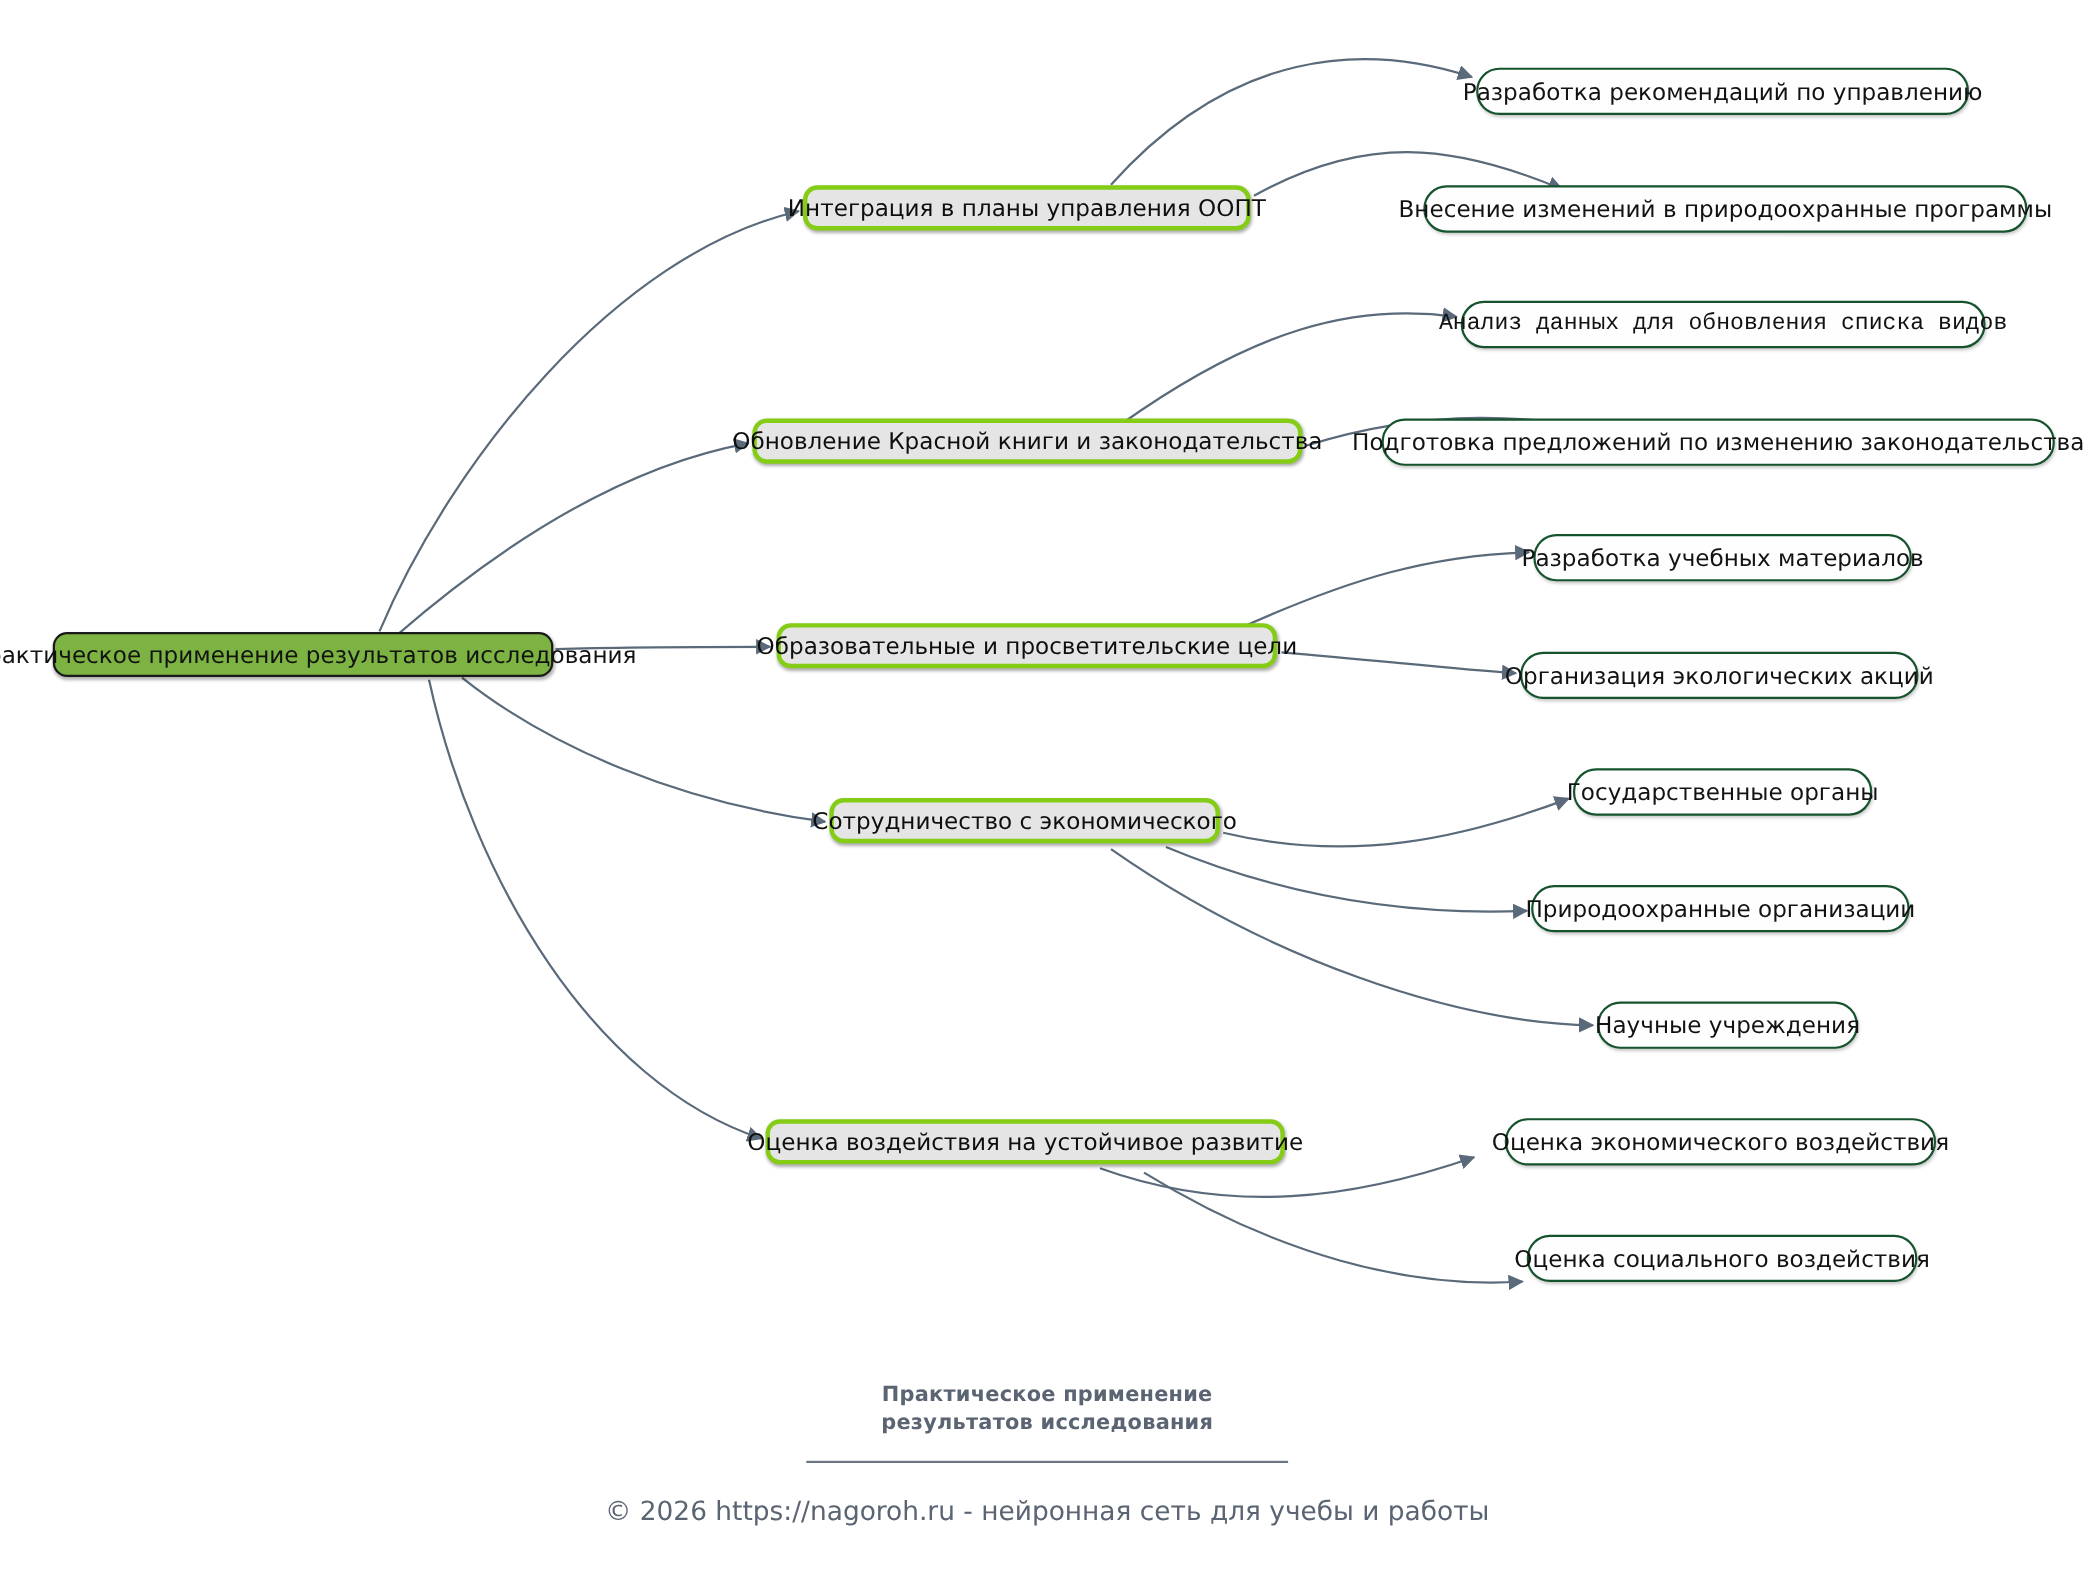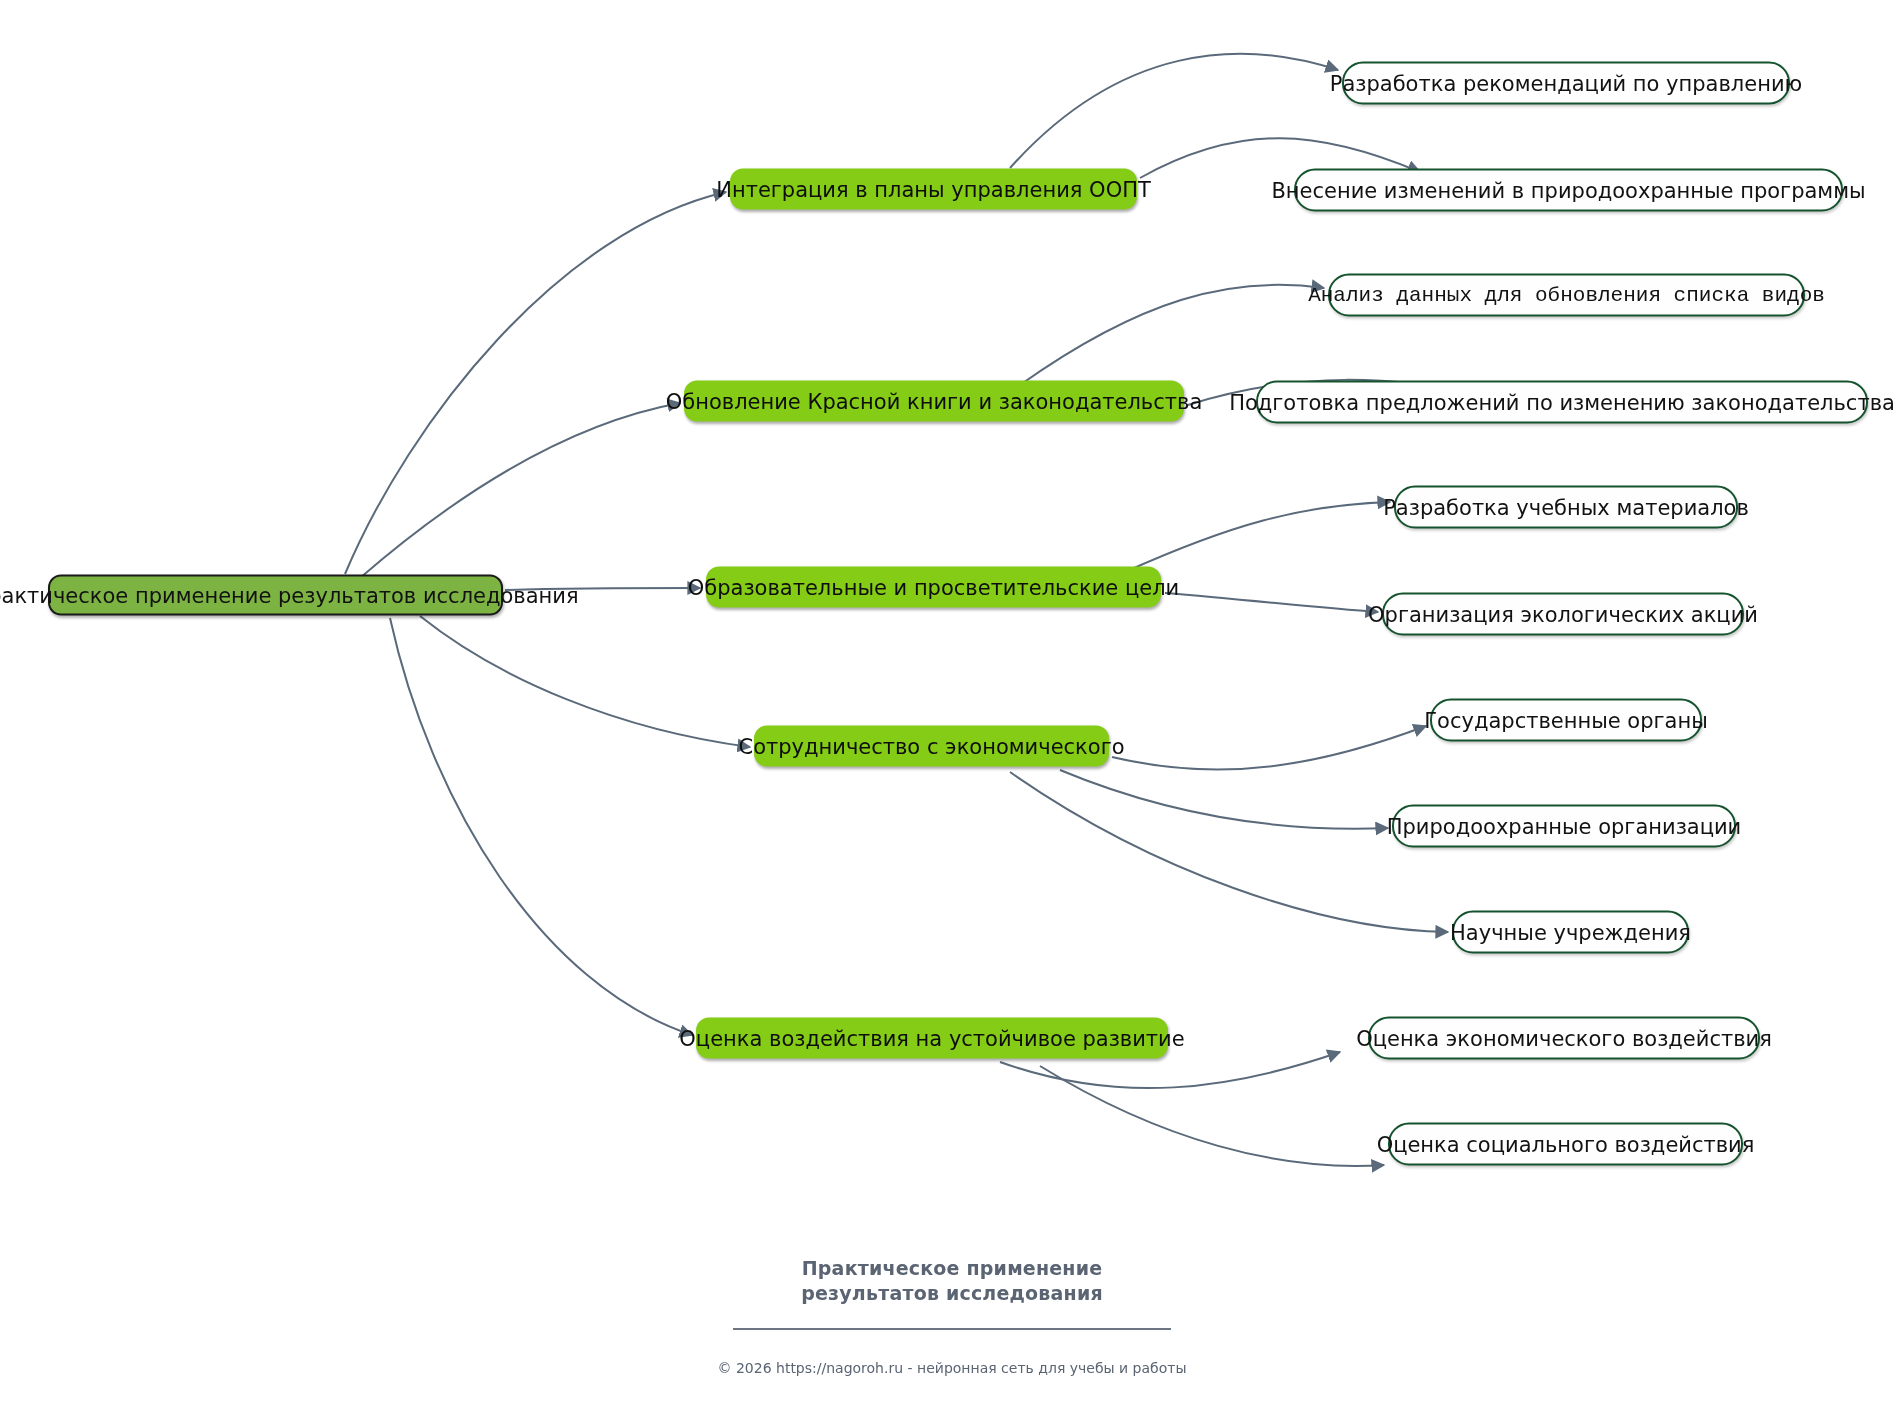--- a/index.html
+++ b/index.html
@@ -40,22 +40,22 @@
     background: #7CB342;
     border: 2px solid #1a1a1a;
     border-radius: 13px;
     color: #121212;
     font-size: 21px;
     height: 41px;
     padding: 0 15px;
     box-shadow: 1px 2px 3px rgba(0,0,0,0.30);
   }
   .node-branch {
-    background: #84cc16;
-    border: 6px solid #84cc16;
+    background: #e5e5e5;
+    border: 4px solid #84cc16;
     border-radius: 13px;
     color: #0e0e0e;
     font-size: 21px;
     height: 41px;
     padding: 0 15px;
     box-shadow: 1px 2px 3px rgba(0,0,0,0.32);
   }
   .node-leaf {
     background: #fefefe;
     border: 2px solid #14532d;
@@ -83,21 +83,21 @@
     margin: 0 auto;
   }
   #footer-rule {
     width: 438px;
     height: 0;
     border-top: 2px solid #6d7683;
     margin: 22px auto 0 auto;
   }
   #footer-credit {
     color: #5a6472;
-    font-size: 14px;
+    font-size: 24px;
     margin-top: 30px;
   }
 </style>
 </head>
 <body>
 
 <div id="canvas">
 
   <svg id="edges" viewBox="0 0 1904 1426" xmlns="http://www.w3.org/2000/svg">
     <defs>

